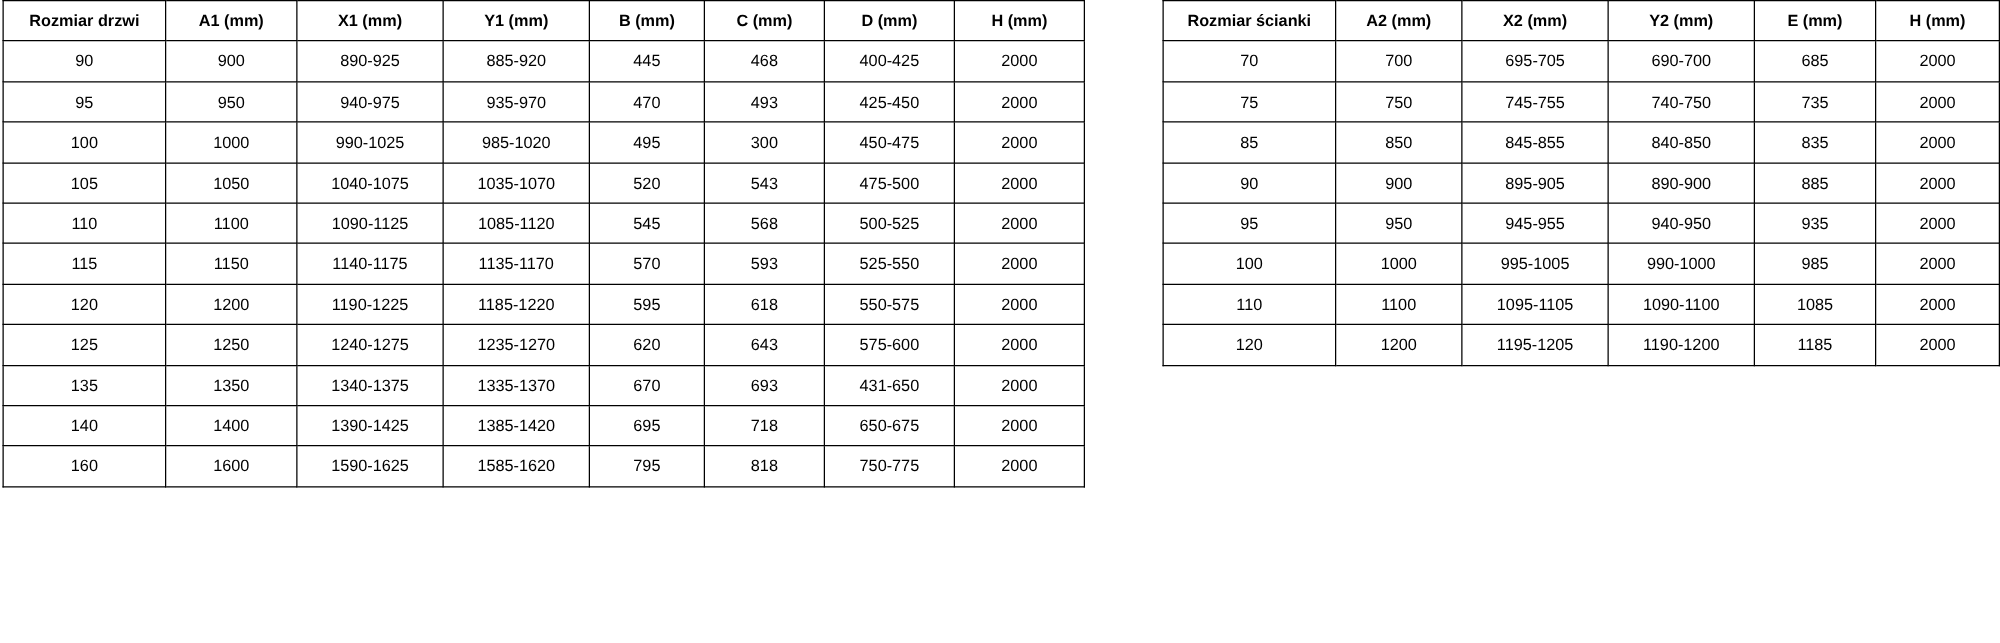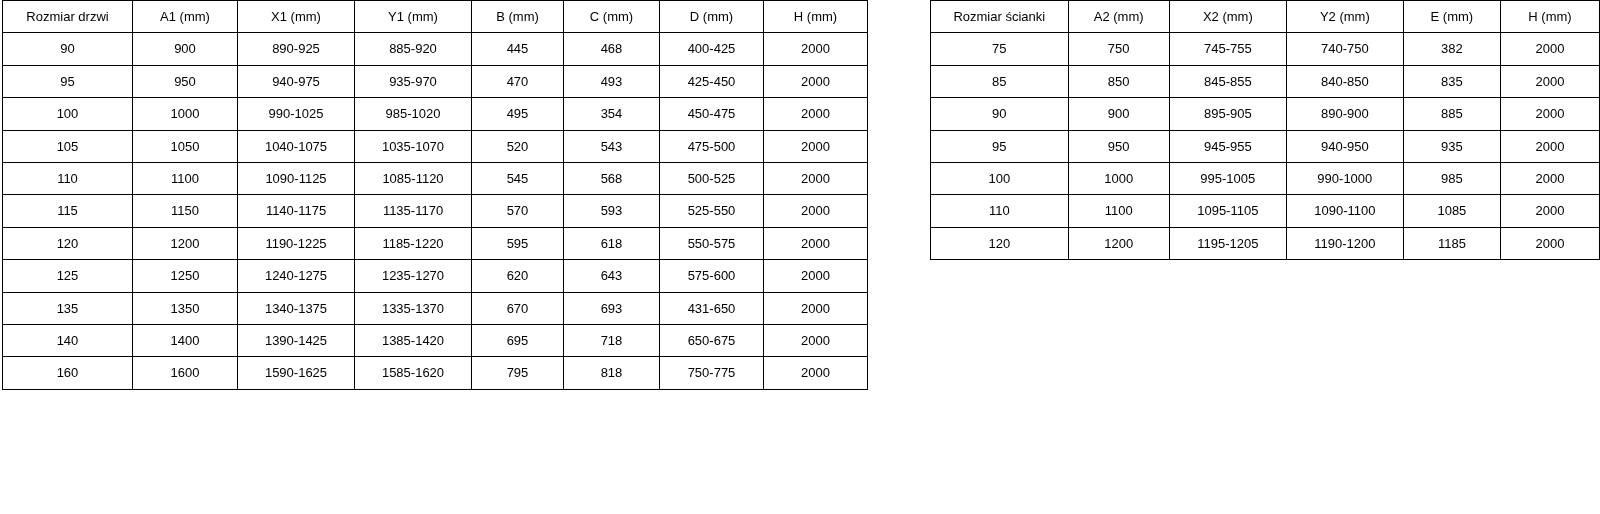--- a/index.html
+++ b/index.html
@@ -34,21 +34,21 @@
     border: 1px solid #000000;
     text-align: center;
     vertical-align: middle;
     font-size: 13px;
     padding: 0;
     height: 31.4px;
     line-height: 31.4px;
     white-space: nowrap;
   }
   th {
-    font-weight: normal;
+    font-weight: bold;
     font-size: 13px;
   }
   td {
     font-weight: normal;
   }
 
   
   #door-table col.c0 { width: 130px; }
   #door-table col.c1 { width: 105px; }
   #door-table col.c2 { width: 117px; }
@@ -115,21 +115,21 @@
             <td>493</td>
             <td>425-450</td>
             <td>2000</td>
           </tr>
           <tr>
             <td>100</td>
             <td>1000</td>
             <td>990-1025</td>
             <td>985-1020</td>
             <td>495</td>
-            <td>354</td>
+            <td>300</td>
             <td>450-475</td>
             <td>2000</td>
           </tr>
           <tr>
             <td>105</td>
             <td>1050</td>
             <td>1040-1075</td>
             <td>1035-1070</td>
             <td>520</td>
             <td>543</td>
@@ -225,25 +225,33 @@
             <th>Rozmiar ścianki</th>
             <th>A2 (mm)</th>
             <th>X2 (mm)</th>
             <th>Y2 (mm)</th>
             <th>E (mm)</th>
             <th>H (mm)</th>
           </tr>
       </thead>
       <tbody>
           <tr>
+            <td>70</td>
+            <td>700</td>
+            <td>695-705</td>
+            <td>690-700</td>
+            <td>685</td>
+            <td>2000</td>
+          </tr>
+          <tr>
             <td>75</td>
             <td>750</td>
             <td>745-755</td>
             <td>740-750</td>
-            <td>382</td>
+            <td>735</td>
             <td>2000</td>
           </tr>
           <tr>
             <td>85</td>
             <td>850</td>
             <td>845-855</td>
             <td>840-850</td>
             <td>835</td>
             <td>2000</td>
           </tr>

